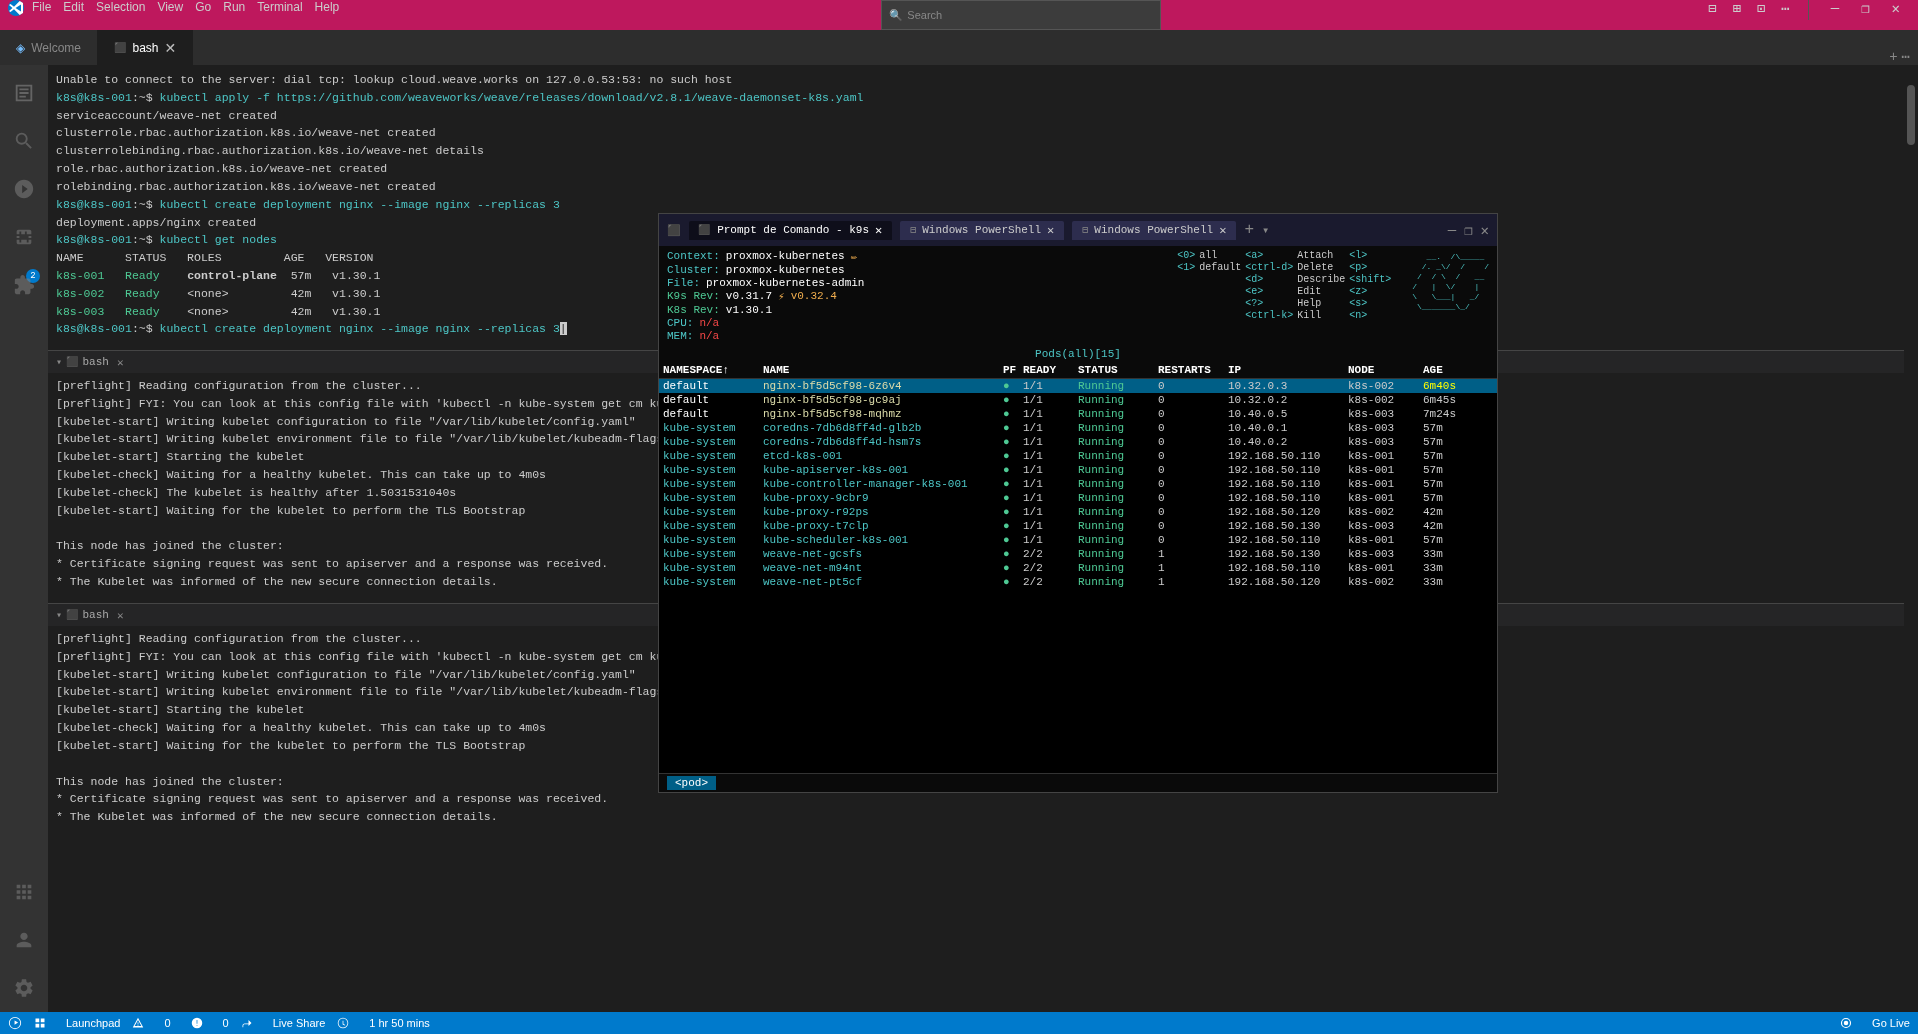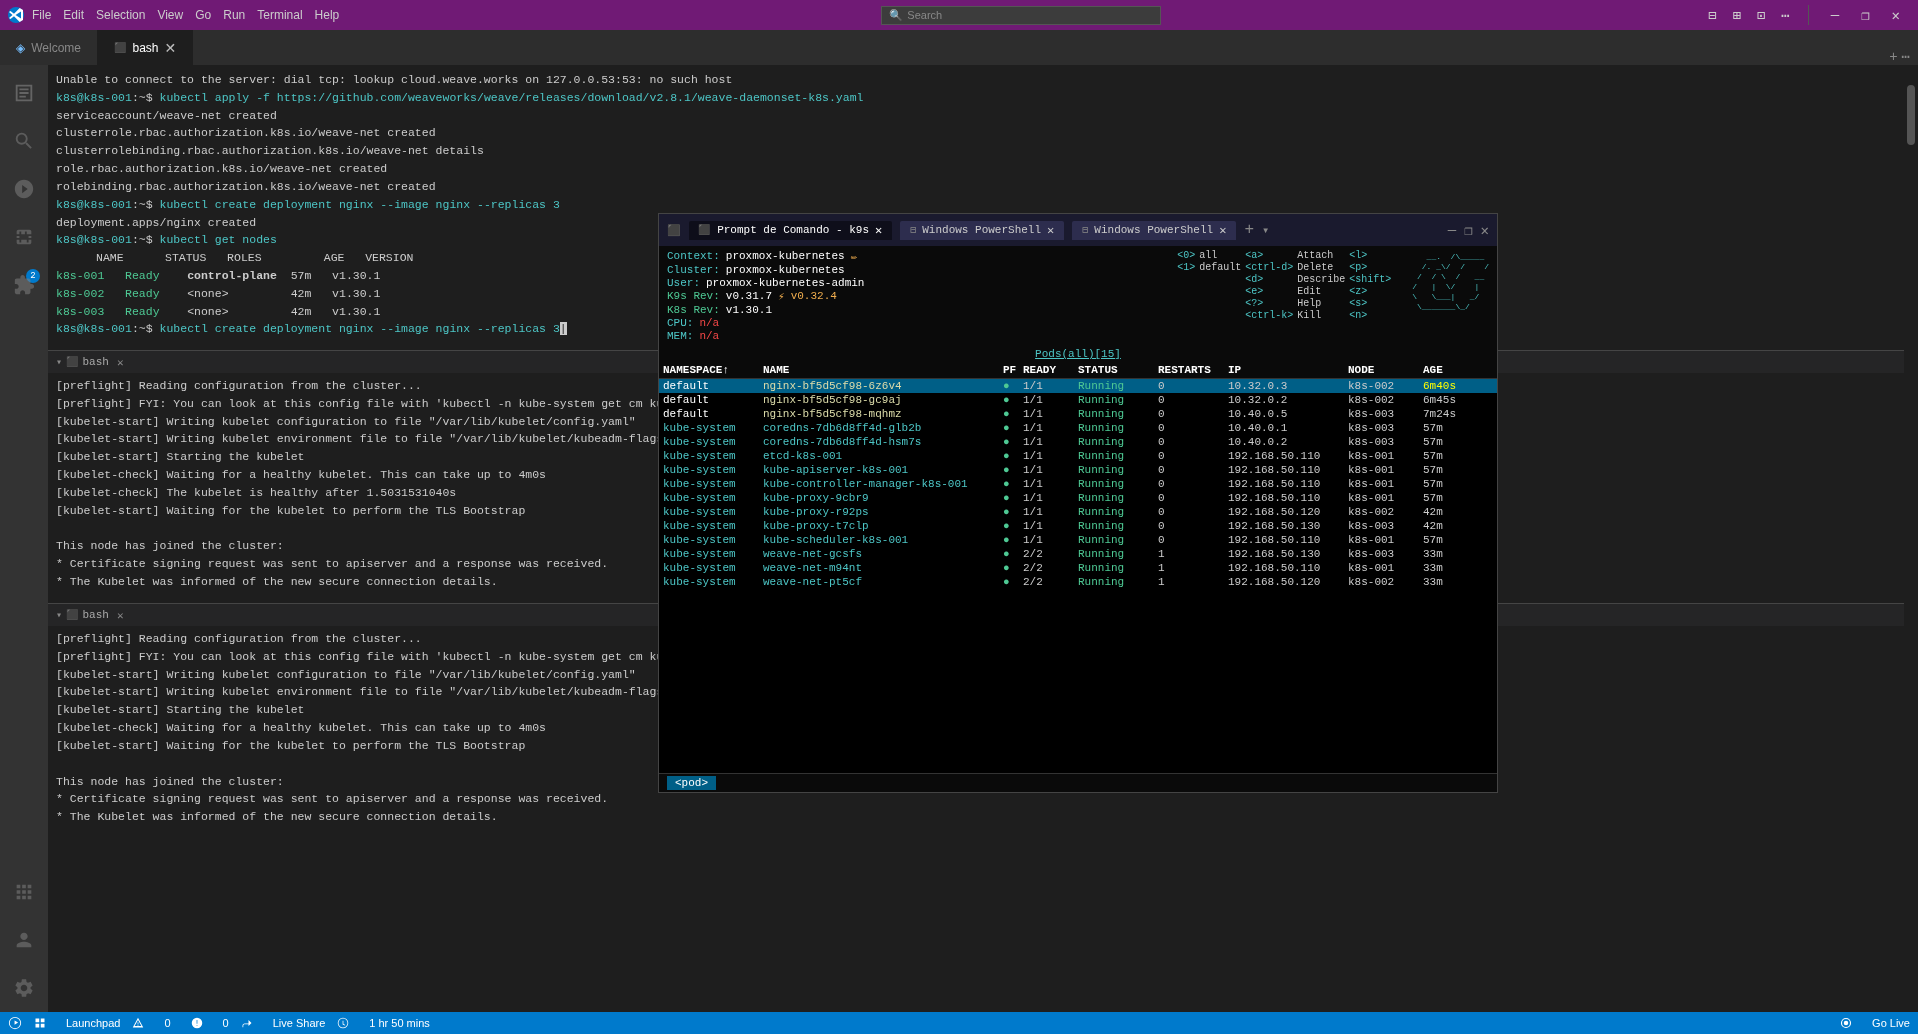--- a/index.html
+++ b/index.html
@@ -11,23 +11,22 @@
       font-size: 12px;
       color: #cccccc;
       overflow: hidden;
       display: flex;
       flex-direction: column;
     }
 
     
     .title-bar {
       height: 30px;
-      background: #701a75;
-      display: flex;
-      align-items: center;
+      background: #be185d;
+      display: flex;
       padding: 0 8px;
       gap: 8px;
       flex-shrink: 0;
     }
     .title-bar-icon {
       width: 16px;
       height: 16px;
       background: #007acc;
       border-radius: 50%;
       display: flex; align-items: center; justify-content: center;
@@ -219,21 +218,20 @@
       overflow: hidden;
       display: flex;
       flex-direction: column;
     }
     .k9s-table-title {
       background: #0a0a0a;
       color: #4dc6c6;
       text-align: center;
       padding: 2px 0;
       font-size: 11px;
-      text-decoration: underline;
     }
     .k9s-table-header {
       display: grid;
       grid-template-columns: 100px 240px 20px 55px 80px 70px 120px 75px 45px;
       padding: 2px 4px;
       background: #0a0a0a;
       color: #ffffff;
       font-size: 11px;
       font-weight: bold;
       border-bottom: 1px solid #333;
@@ -403,21 +401,21 @@
       <div style="color:#cccccc;">Unable to connect to the server: dial tcp: lookup cloud.weave.works on 127.0.0.53:53: no such host</div>
       <div><span class="c-cyan">k8s@k8s-001</span><span style="color:#ccc;">:~$ </span><span style="color:#4dc6c6;">kubectl apply -f https://github.com/weaveworks/weave/releases/download/v2.8.1/weave-daemonset-k8s.yaml</span></div>
       <div style="color:#cccccc;">serviceaccount/weave-net created</div>
       <div style="color:#cccccc;">clusterrole.rbac.authorization.k8s.io/weave-net created</div>
       <div style="color:#cccccc;">clusterrolebinding.rbac.authorization.k8s.io/weave-net details</div>
       <div style="color:#cccccc;">role.rbac.authorization.k8s.io/weave-net created</div>
       <div style="color:#cccccc;">rolebinding.rbac.authorization.k8s.io/weave-net created</div>
       <div><span class="c-cyan">k8s@k8s-001</span><span style="color:#ccc;">:~$ </span><span style="color:#4dc6c6;">kubectl create deployment nginx --image nginx --replicas 3</span></div>
       <div style="color:#cccccc;">deployment.apps/nginx created</div>
       <div><span class="c-cyan">k8s@k8s-001</span><span style="color:#ccc;">:~$ </span><span style="color:#4dc6c6;">kubectl get nodes</span></div>
-      <div style="color:#cccccc;margin-left:40px;">NAME&nbsp;&nbsp;&nbsp;&nbsp;&nbsp;&nbsp;STATUS&nbsp;&nbsp;&nbsp;ROLES&nbsp;&nbsp;&nbsp;&nbsp;&nbsp;&nbsp;&nbsp;&nbsp;&nbsp;AGE&nbsp;&nbsp;&nbsp;VERSION</div>
+      <div style="color:#cccccc;">NAME&nbsp;&nbsp;&nbsp;&nbsp;&nbsp;&nbsp;STATUS&nbsp;&nbsp;&nbsp;ROLES&nbsp;&nbsp;&nbsp;&nbsp;&nbsp;&nbsp;&nbsp;&nbsp;&nbsp;AGE&nbsp;&nbsp;&nbsp;VERSION</div>
       <div><span style="color:#4ec994;">k8s-001</span>&nbsp;&nbsp;&nbsp;<span style="color:#4ec994;">Ready</span>&nbsp;&nbsp;&nbsp;&nbsp;<span style="color:#cccccc;font-weight:bold;">control-plane</span>&nbsp;&nbsp;<span style="color:#cccccc;">57m&nbsp;&nbsp;&nbsp;v1.30.1</span></div>
       <div><span style="color:#4ec994;">k8s-002</span>&nbsp;&nbsp;&nbsp;<span style="color:#4ec994;">Ready</span>&nbsp;&nbsp;&nbsp;&nbsp;<span style="color:#cccccc;">&lt;none&gt;</span>&nbsp;&nbsp;&nbsp;&nbsp;&nbsp;&nbsp;&nbsp;&nbsp;&nbsp;<span style="color:#cccccc;">42m&nbsp;&nbsp;&nbsp;v1.30.1</span></div>
       <div><span style="color:#4ec994;">k8s-003</span>&nbsp;&nbsp;&nbsp;<span style="color:#4ec994;">Ready</span>&nbsp;&nbsp;&nbsp;&nbsp;<span style="color:#cccccc;">&lt;none&gt;</span>&nbsp;&nbsp;&nbsp;&nbsp;&nbsp;&nbsp;&nbsp;&nbsp;&nbsp;<span style="color:#cccccc;">42m&nbsp;&nbsp;&nbsp;v1.30.1</span></div>
       <div><span class="c-cyan">k8s@k8s-001</span><span style="color:#ccc;">:~$ </span><span style="color:#4dc6c6;">kubectl create deployment nginx --image nginx --replicas 3</span><span style="background:#ccc;color:#1e1e1e;">|</span></div>
     </div>
 
     <div style="border-top:1px solid #454545;">
       <div style="background:#252526;padding:2px 8px;display:flex;align-items:center;gap:4px;height:22px;">
         <span style="color:#888;font-size:10px;">▾</span>
         <span style="color:#f1502f;font-size:10px;">⬛</span>
@@ -499,21 +497,21 @@
             <div class="k9s-info-row">
               <span style="color:#4dc6c6;">Context: </span>
               <span style="color:#ffffff;">proxmox-kubernetes</span>
               <span style="color:#f0ad4e;">✏</span>
             </div>
             <div class="k9s-info-row">
               <span style="color:#4dc6c6;">Cluster: </span>
               <span style="color:#ffffff;">proxmox-kubernetes</span>
             </div>
             <div class="k9s-info-row">
-              <span style="color:#4dc6c6;">User: </span>
+              <span style="color:#4dc6c6;">File: </span>
               <span style="color:#ffffff;">proxmox-kubernetes-admin</span>
             </div>
             <div class="k9s-info-row">
               <span style="color:#4ec994;">K9s Rev: </span>
               <span style="color:#ffffff;">v0.31.7</span>
               <span style="color:#f0ad4e;">⚡</span>
               <span style="color:#f0ad4e;">v0.32.4</span>
             </div>
             <div class="k9s-info-row">
               <span style="color:#4ec994;">K8s Rev: </span>

